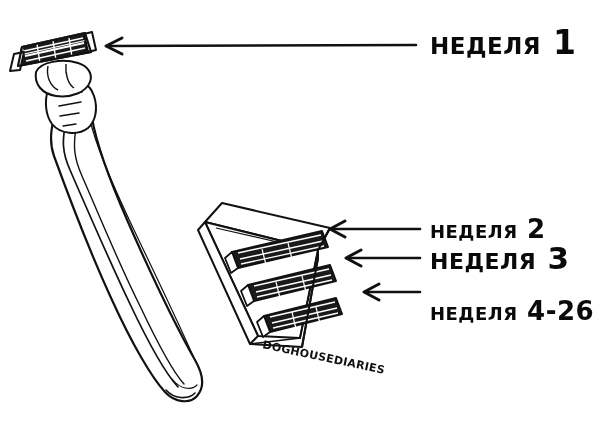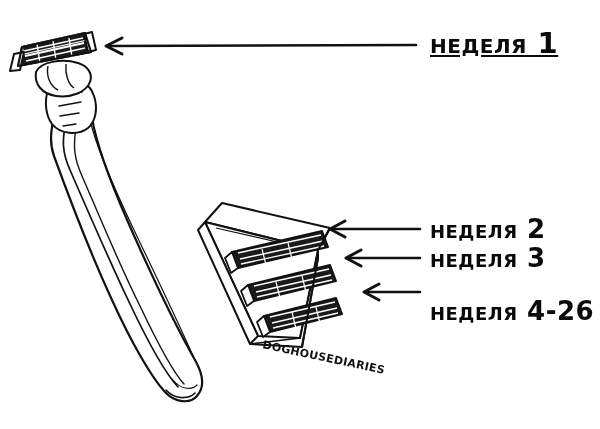--- a/index.html
+++ b/index.html
@@ -28,35 +28,34 @@
     font-family: "DejaVu Sans", sans-serif;
     font-weight: 700;
     font-variant: small-caps;
     text-transform: lowercase;
     letter-spacing: 0.5px;
   }
   .label::first-letter { }
   #label-week1 {
     left: 430px;
     top: 28px;
-    font-size: 29px;
+    font-size: 33px;
     line-height: 30px;
-    text-decoration: underline;
   }
   #label-week2 {
     left: 430px;
     top: 216px;
     font-size: 26px;
     line-height: 27px;
     text-align: right;
   }
   #label-week3 {
     left: 430px;
     top: 245px;
-    font-size: 26px;
+    font-size: 31px;
     line-height: 27px;
     text-align: right;
   }
   #label-week426 {
     left: 430px;
     top: 278px;
     font-size: 26px;
     line-height: 27px;
     margin-top: 20px;
   }

